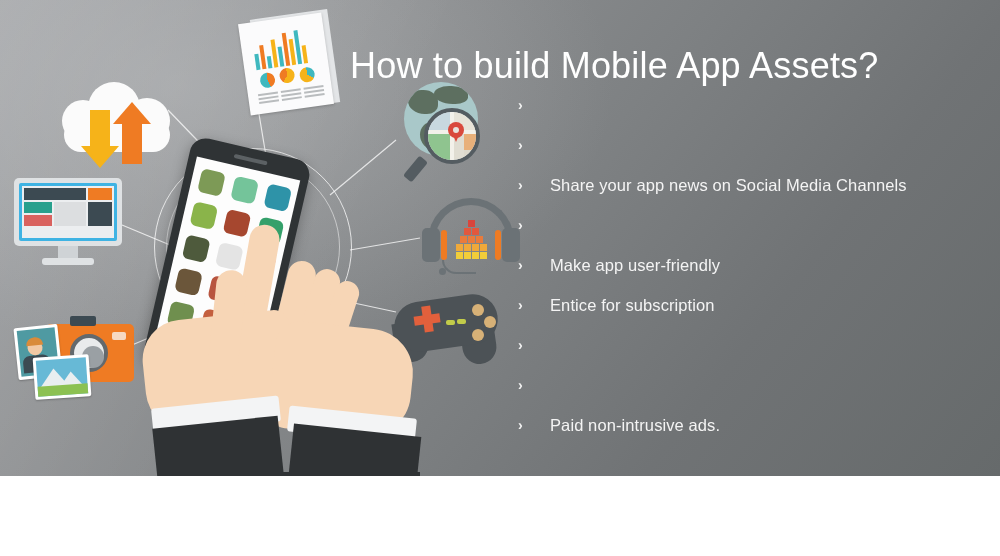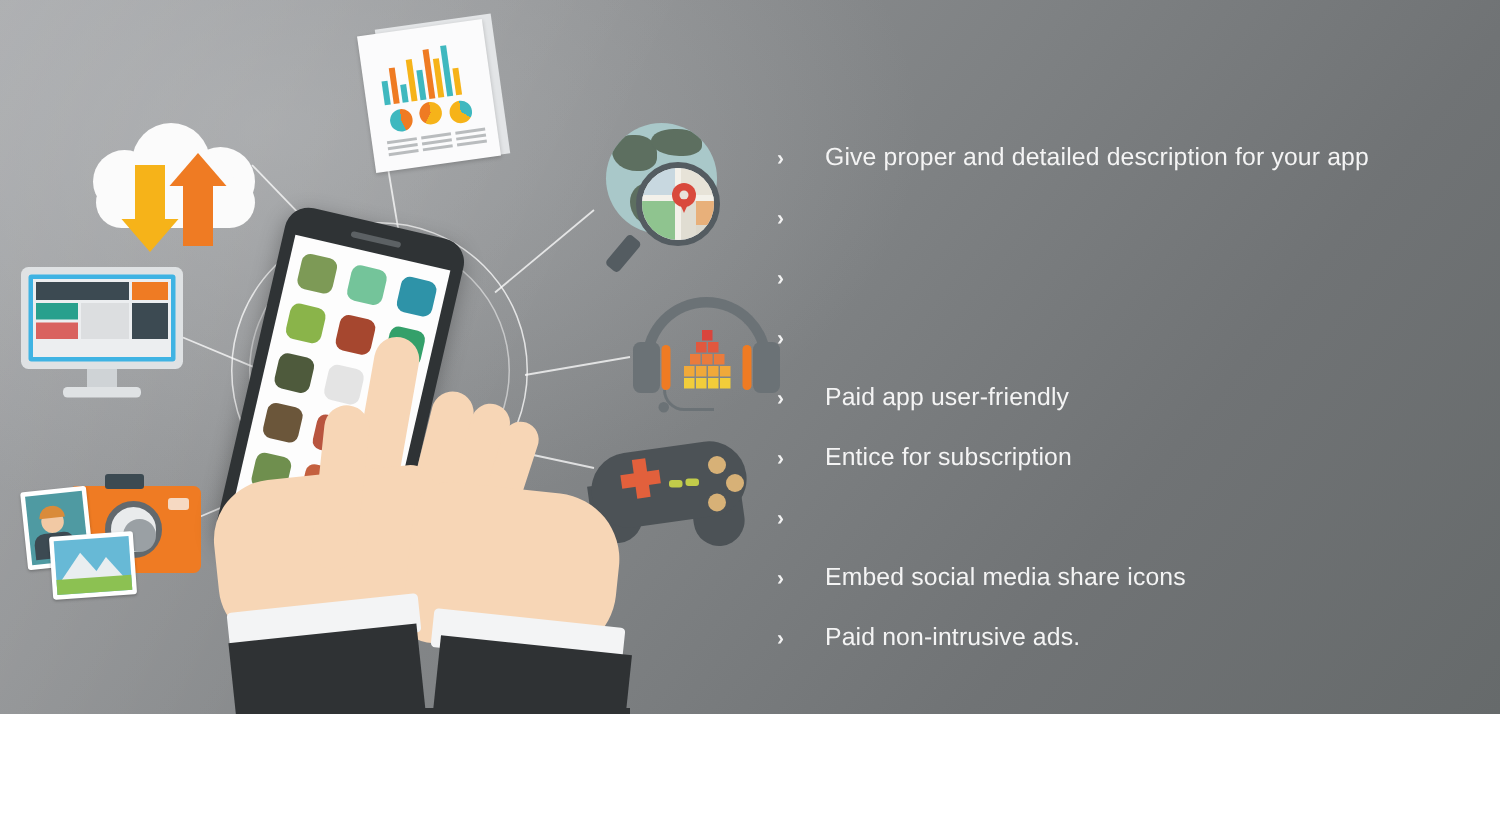--- a/index.html
+++ b/index.html
@@ -359,49 +359,49 @@
       <div class="hand" style="left:152px;top:206px;width:140px;height:108px;border-radius:24px 44px 44px 18px;transform:rotate(6deg);"></div>
 
       <div class="cuff" style="left:32px;top:282px;width:128px;height:26px;transform:rotate(-6deg);border-radius:3px;"></div>
       <div class="cuff" style="left:168px;top:292px;width:128px;height:26px;transform:rotate(6deg);border-radius:3px;"></div>
 
       <div class="sleeve" style="left:36px;top:302px;width:126px;height:78px;transform:rotate(-6deg);"></div>
       <div class="sleeve" style="left:170px;top:310px;width:128px;height:70px;transform:rotate(6deg);"></div>
       <div class="sleeve" style="left:40px;top:352px;width:260px;height:124px;"></div>
     </div>
 
+    <h1 class="title">How to build Mobile App Assets?</h1>
 
     <ul class="bullets" style="list-style:none;margin:0;padding:0;">
       <li class="bullet">
         <span class="chev">›</span>
-        <span class="btxt">Give proper and detailed description for your app</span>
-      </li>
-      <li class="bullet">
-        <span class="chev">›</span>
-      </li>
-      <li class="bullet">
-        <span class="chev">›</span>
-      </li>
-      <li class="bullet">
-        <span class="chev">›</span>
-      </li>
-      <li class="bullet">
-        <span class="chev">›</span>
-        <span class="btxt">Paid app user-friendly</span>
+      </li>
+      <li class="bullet">
+        <span class="chev">›</span>
+      </li>
+      <li class="bullet">
+        <span class="chev">›</span>
+        <span class="btxt">Share your app news on Social Media Channels</span>
+      </li>
+      <li class="bullet">
+        <span class="chev">›</span>
+      </li>
+      <li class="bullet">
+        <span class="chev">›</span>
+        <span class="btxt">Make app user-friendly</span>
       </li>
       <li class="bullet">
         <span class="chev">›</span>
         <span class="btxt">Entice for subscription</span>
       </li>
       <li class="bullet">
         <span class="chev">›</span>
       </li>
       <li class="bullet">
         <span class="chev">›</span>
-        <span class="btxt">Embed social media share icons</span>
       </li>
       <li class="bullet">
         <span class="chev">›</span>
         <span class="btxt">Paid non-intrusive ads.</span>
       </li>
     </ul>
   </div>
 
   <div class="footer">
 

